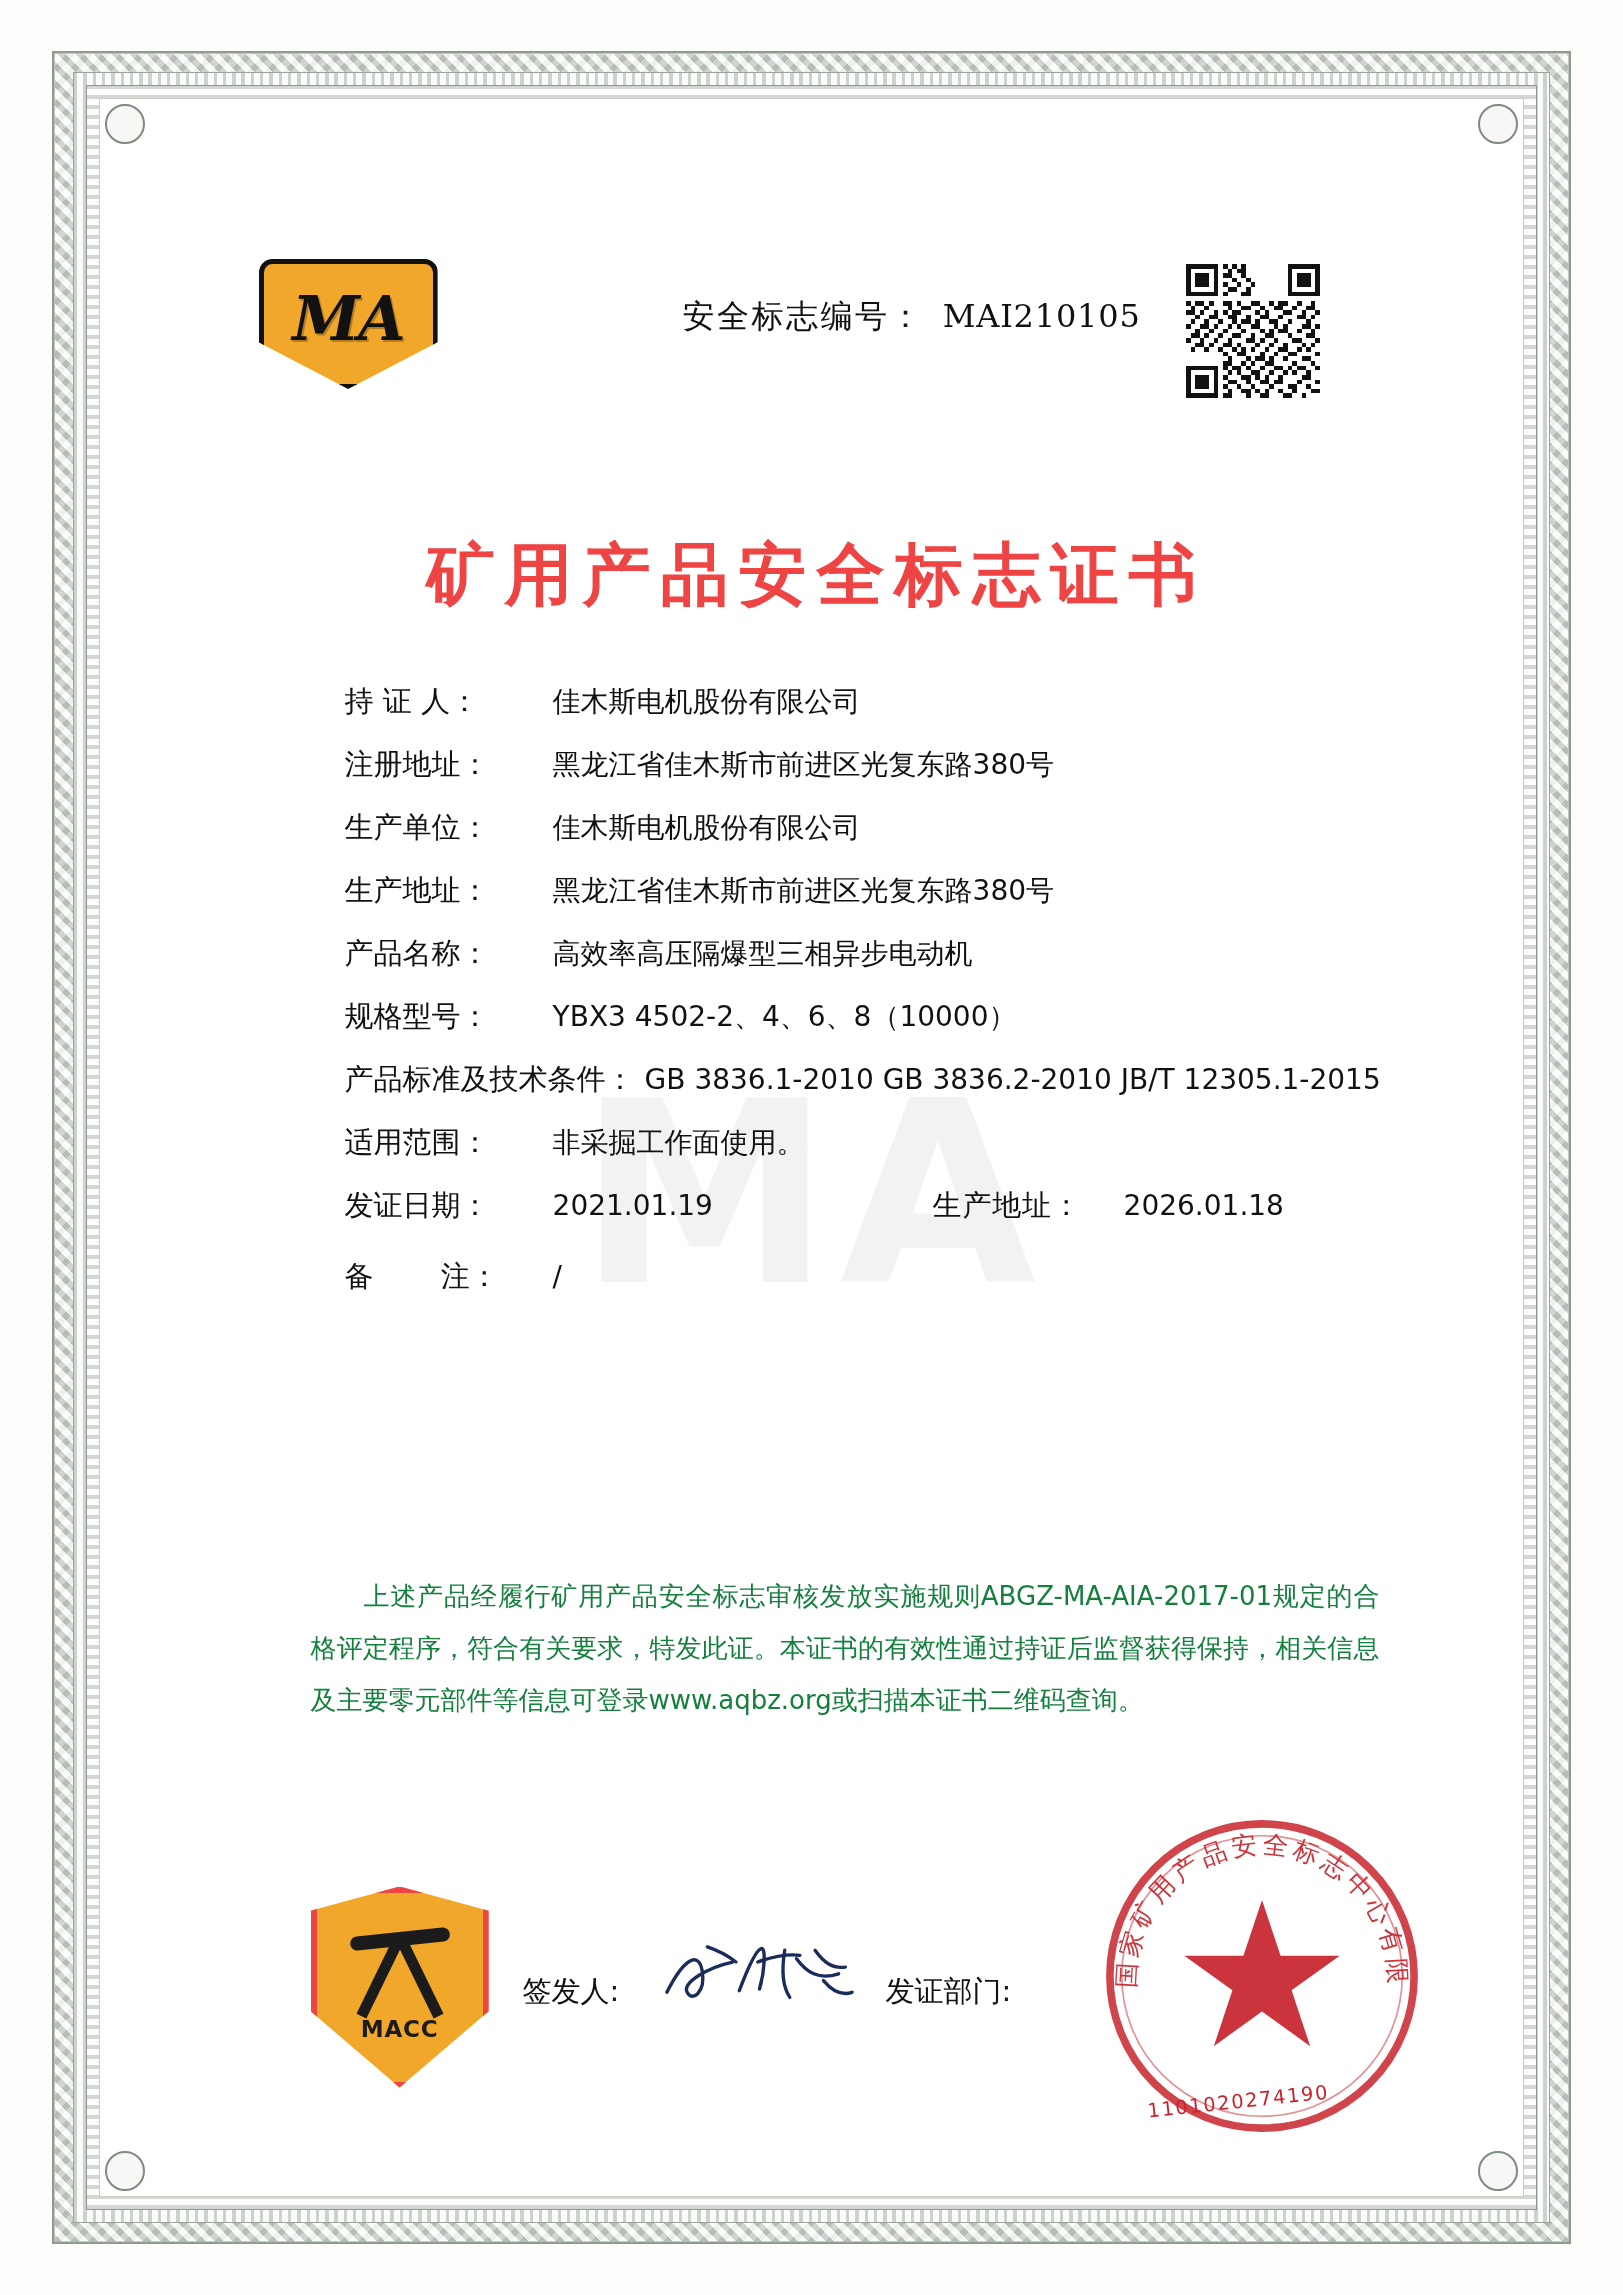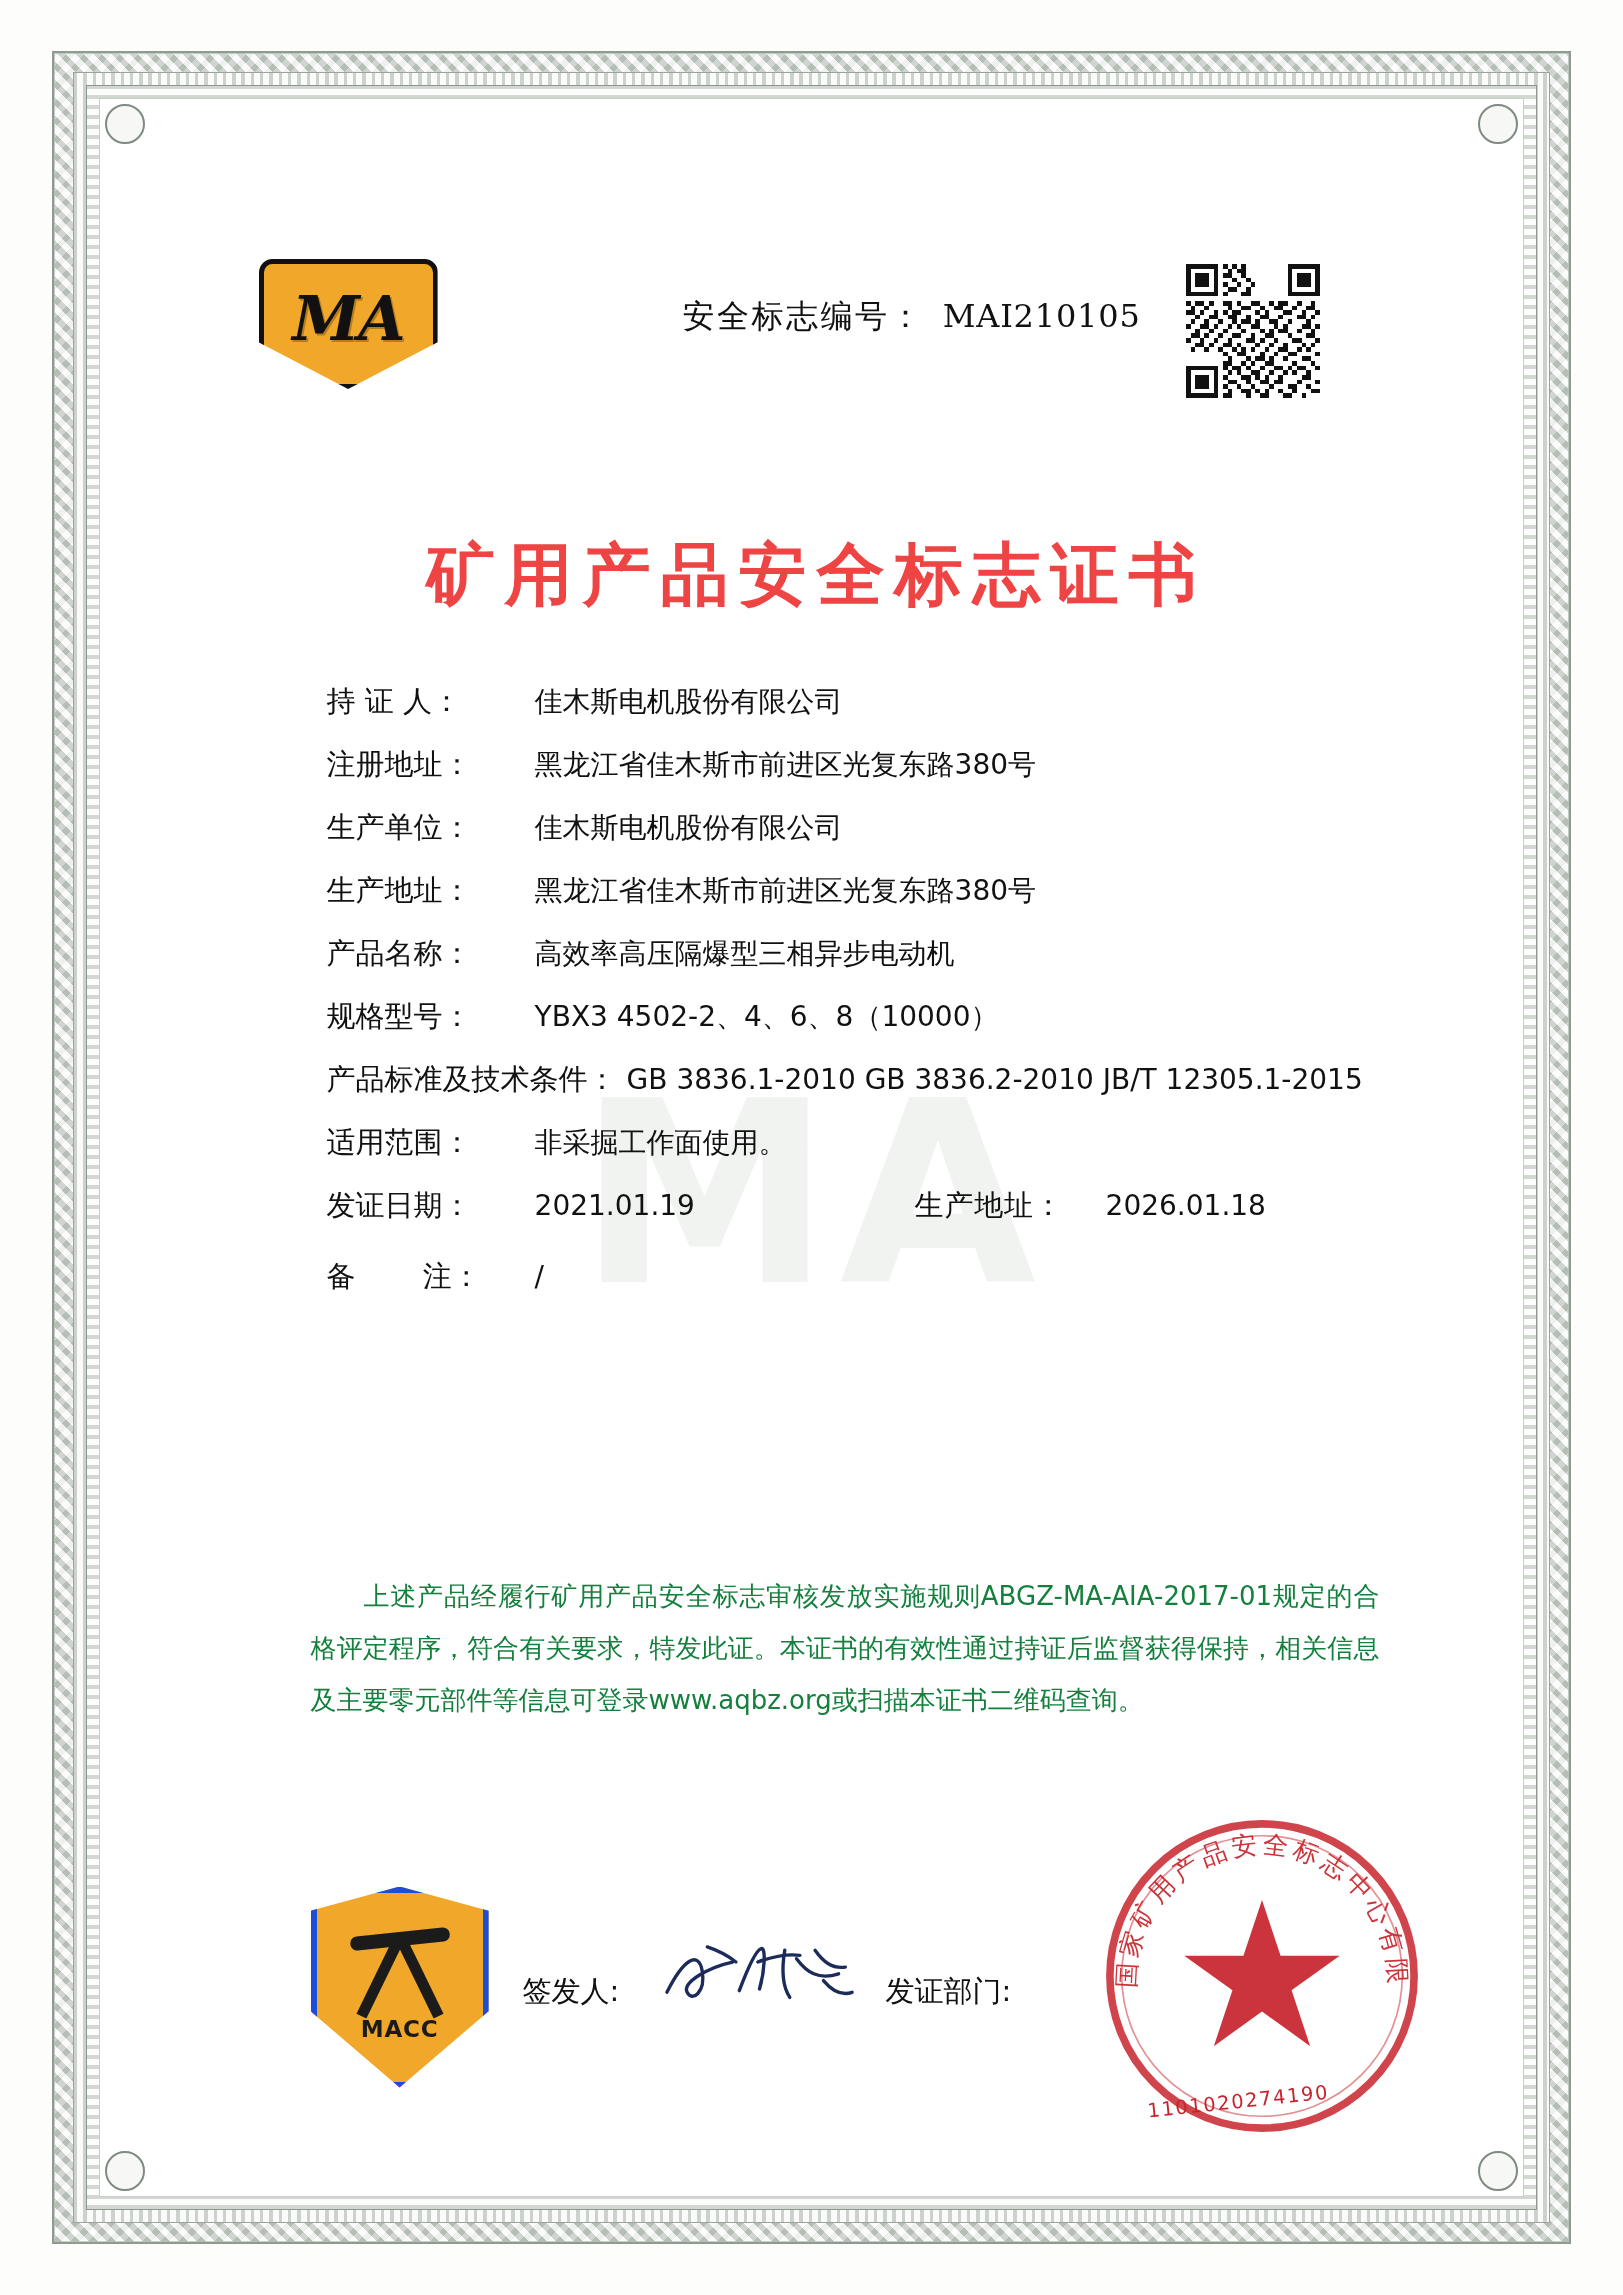--- a/index.html
+++ b/index.html
@@ -163,21 +163,21 @@
     font-weight: bold;
     font-size: 68px;
     letter-spacing: 10px;
     color: #ef4444;
     text-indent: 10px;
   }
 
   
   .fields {
     position: absolute;
-    left: 227px;
+    left: 245px;
     right: 152px;
     top: 583px;
   }
   .field-row {
     display: flex;
     align-items: baseline;
     margin-bottom: 23px;
     font-size: 29px;
     color: #111;
     font-family: "DejaVu Sans", sans-serif;
@@ -239,21 +239,21 @@
     position: absolute;
     left: 211px;
     top: 1788px;
     width: 169px;
     height: 194px;
   }
   .macc-shield {
     width: 166px;
     height: 189px;
     background: #f0a72a;
-    border: 6px solid #1d4ed8;
+    border: 6px solid #ef4444;
     clip-path: polygon(50% 0%, 100% 12%, 100% 62%, 50% 100%, 0% 62%, 0% 12%);
     position: relative;
     display: flex;
     flex-direction: column;
     align-items: center;
     justify-content: center;
   }
   .macc-pick {
     width: 100px;
     height: 76px;

